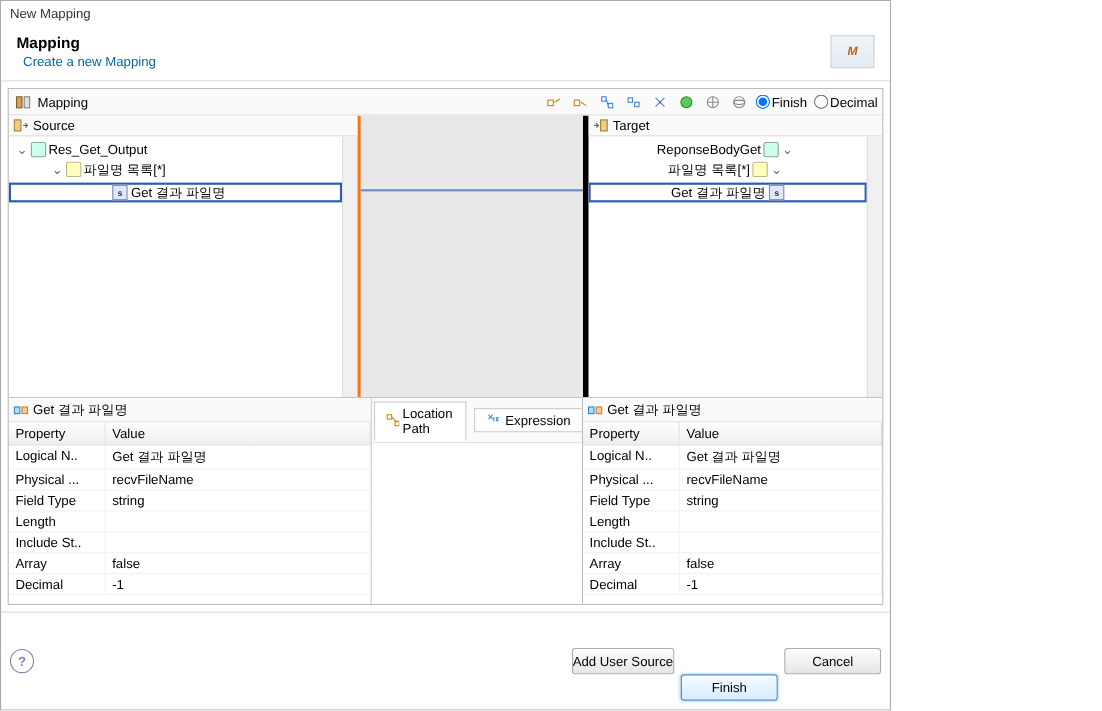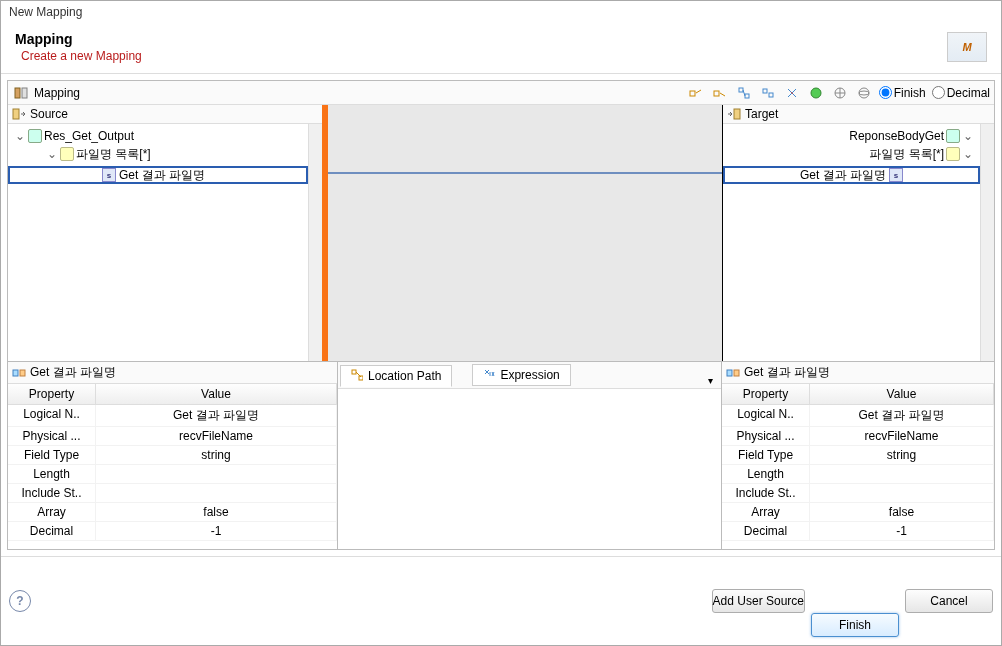--- a/index.html
+++ b/index.html
@@ -3,21 +3,21 @@
 <meta charset="utf-8">
 <style>
   * { box-sizing: border-box; margin: 0; padding: 0; }
   body {
     font-family: "Segoe UI", "Malgun Gothic", Tahoma, sans-serif;
     font-size: 12px;
     background: #fff;
     color: #000;
   }
   .window {
-    width: 1002px;
+    width: 810px;
     height: 646px;
     background: #fff;
     border: 1px solid #aaa;
     display: flex;
     flex-direction: column;
   }
   .titlebar {
     padding: 4px 8px;
     font-size: 12px;
     color: #333;
@@ -31,21 +31,21 @@
     justify-content: space-between;
     align-items: center;
   }
   .header-text h1 {
     font-size: 14px;
     font-weight: bold;
     margin-bottom: 2px;
   }
   .header-text p {
     font-size: 12px;
-    color: #b91c1c;
+    color: #0369a1;
     margin-left: 6px;
   }
   .header-icon {
     width: 40px;
     height: 30px;
     border: 1px solid #ccc;
     background: linear-gradient(#f0f4f8, #e4ecf4);
     display: flex;
     align-items: center;
     justify-content: center;
@@ -104,26 +104,26 @@
     position: relative;
   }
   .panel {
     background: #fff;
     display: flex;
     flex-direction: column;
     overflow: hidden;
   }
   .panel.source {
     width: 320px;
-    border-right: 6px solid #f97316;
+    border-right: 3px solid #f97316;
     justify-content: space-between;
   }
   .panel.target {
     width: 272px;
-    border-left: 1px solid #000000;
+    border-left: 5px solid #000000;
   }
   .panel.middle {
     flex: 1;
     background: #e8e8e8;
   }
   .panel-head {
     display: flex;
     align-items: center;
     padding: 2px 4px;
     border-bottom: 1px solid #ddd;
@@ -136,21 +136,21 @@
   .tree {
     padding: 3px 2px;
     font-size: 12px;
   }
   .tree-row {
     display: flex;
     align-items: center;
     gap: 2px;
     height: 18px;
   }
-  .tree-row.right { justify-content: flex-end; }
+  .tree-row.right { justify-content: center; }
   .toggle {
     width: 12px;
     text-align: center;
     color: #666;
     cursor: pointer;
   }
   .node-icon {
     width: 14px;
     height: 14px;
     display: inline-flex;
@@ -212,21 +212,20 @@
     align-items: center;
     padding: 2px 4px;
     border-bottom: 1px solid #ddd;
     gap: 4px;
     background: #fafafa;
   }
   .prop-table {
     flex: 1;
     overflow-y: scroll;
     overflow-x: hidden;
-    text-align: center;
   }
   .prop-grid {
     display: grid;
     grid-template-columns: 88px 1fr;
   }
   .prop-head-cell {
     background: linear-gradient(#fefefe, #eee);
     border-right: 1px solid #ddd;
     border-bottom: 1px solid #ddd;
     padding: 3px 6px;
@@ -236,25 +235,25 @@
     padding: 2px 6px;
     border-bottom: 1px solid #f2f2f2;
     border-right: 1px solid #f2f2f2;
     font-size: 12px;
     white-space: nowrap;
     overflow: hidden;
     text-overflow: ellipsis;
   }
   .tabs {
     display: flex;
-    align-items: flex-end;
+    align-items: center;
     padding: 2px;
     border-bottom: 1px solid #ddd;
     background: #fafafa;
-    gap: 20px;
+    gap: 7px;
   }
   .tab {
     display: flex;
     align-items: center;
     gap: 3px;
     padding: 3px 10px;
     background: #fff;
     border: 1px solid #ccc;
     font-size: 12px;
     cursor: pointer;

